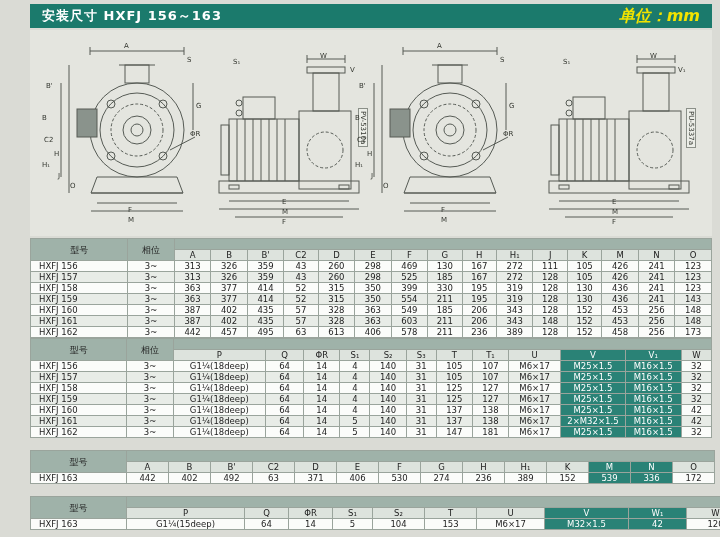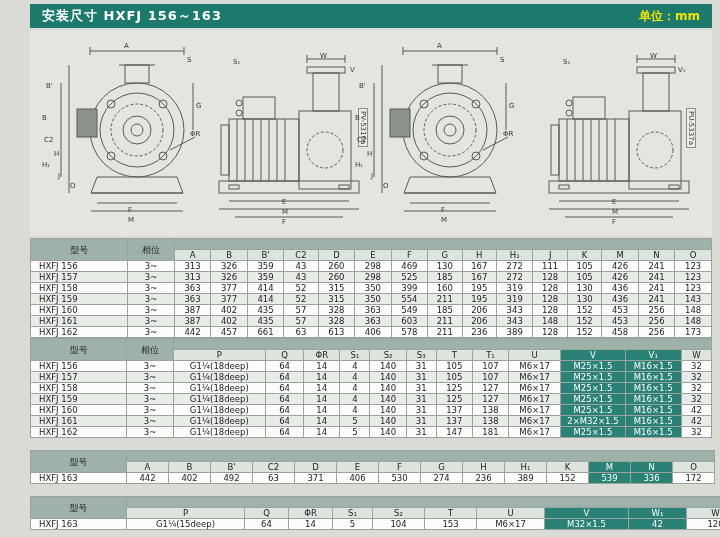--- a/index.html
+++ b/index.html
@@ -11,21 +11,21 @@
   }
   .page { position:relative; width:720px; height:537px; overflow:hidden; }
 
   .titlebar {
     position:absolute; left:30px; top:4px; width:682px; height:24px;
     background:#1b7a6c; color:#ffffff;
     display:flex; align-items:center; justify-content:space-between;
     padding:0 12px; box-sizing:border-box;
   }
   .titlebar .title { font-size:13px; font-weight:bold; letter-spacing:1px; }
-  .titlebar .unit  { font-size:12px; font-weight:bold; color:#f2e300; }
+  .titlebar .unit  { font-size:16px; font-weight:bold; color:#f2e300;font-style:italic; }
 
   .drawing-area {
     position:absolute; left:30px; top:30px; width:682px; height:206px;
     background:#e4e5df;
   }
   .drawing-area svg { position:absolute; left:0; top:0; }
   #dim-labels { position:absolute; left:0; top:0; width:682px; height:206px; }
   .dim-label {
     position:absolute; font-size:7px; line-height:8px; color:#33362f; white-space:nowrap;
   }
@@ -254,21 +254,21 @@
           <tr class="even">
             <td class="model">HXFJ 158</td>
             <td>3~</td>
             <td>363</td>
             <td>377</td>
             <td>414</td>
             <td>52</td>
             <td>315</td>
             <td>350</td>
             <td>399</td>
-            <td>160</td>
+            <td>330</td>
             <td>195</td>
             <td>319</td>
             <td>128</td>
             <td>130</td>
             <td>436</td>
             <td>241</td>
             <td>123</td>
           </tr>
           <tr class="odd">
             <td class="model">HXFJ 159</td>
@@ -325,21 +325,21 @@
             <td>152</td>
             <td>453</td>
             <td>256</td>
             <td>148</td>
           </tr>
           <tr class="even">
             <td class="model">HXFJ 162</td>
             <td>3~</td>
             <td>442</td>
             <td>457</td>
-            <td>661</td>
+            <td>495</td>
             <td>63</td>
             <td>613</td>
             <td>406</td>
             <td>578</td>
             <td>211</td>
             <td>236</td>
             <td>389</td>
             <td>128</td>
             <td>152</td>
             <td>458</td>

